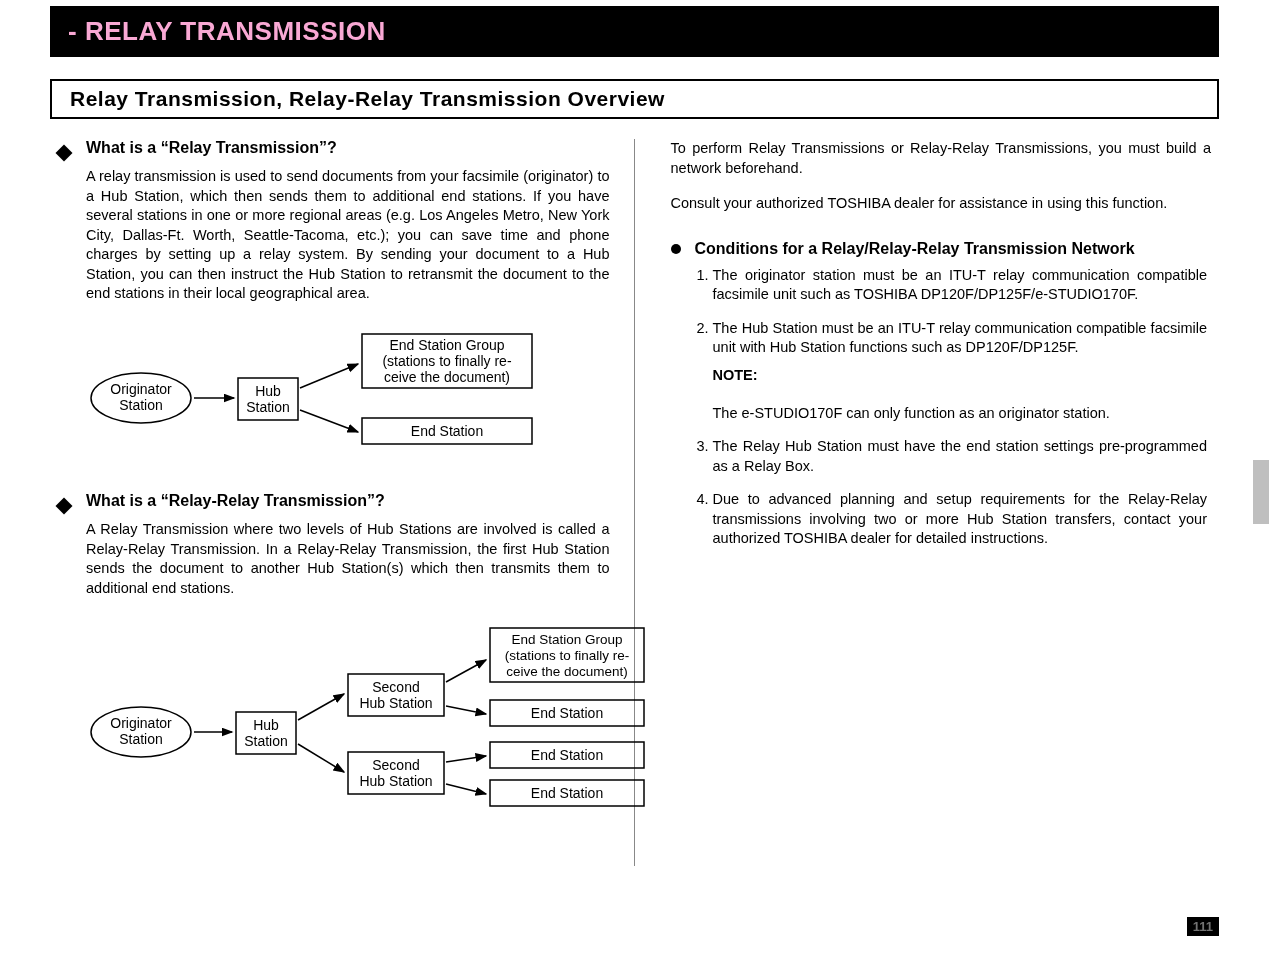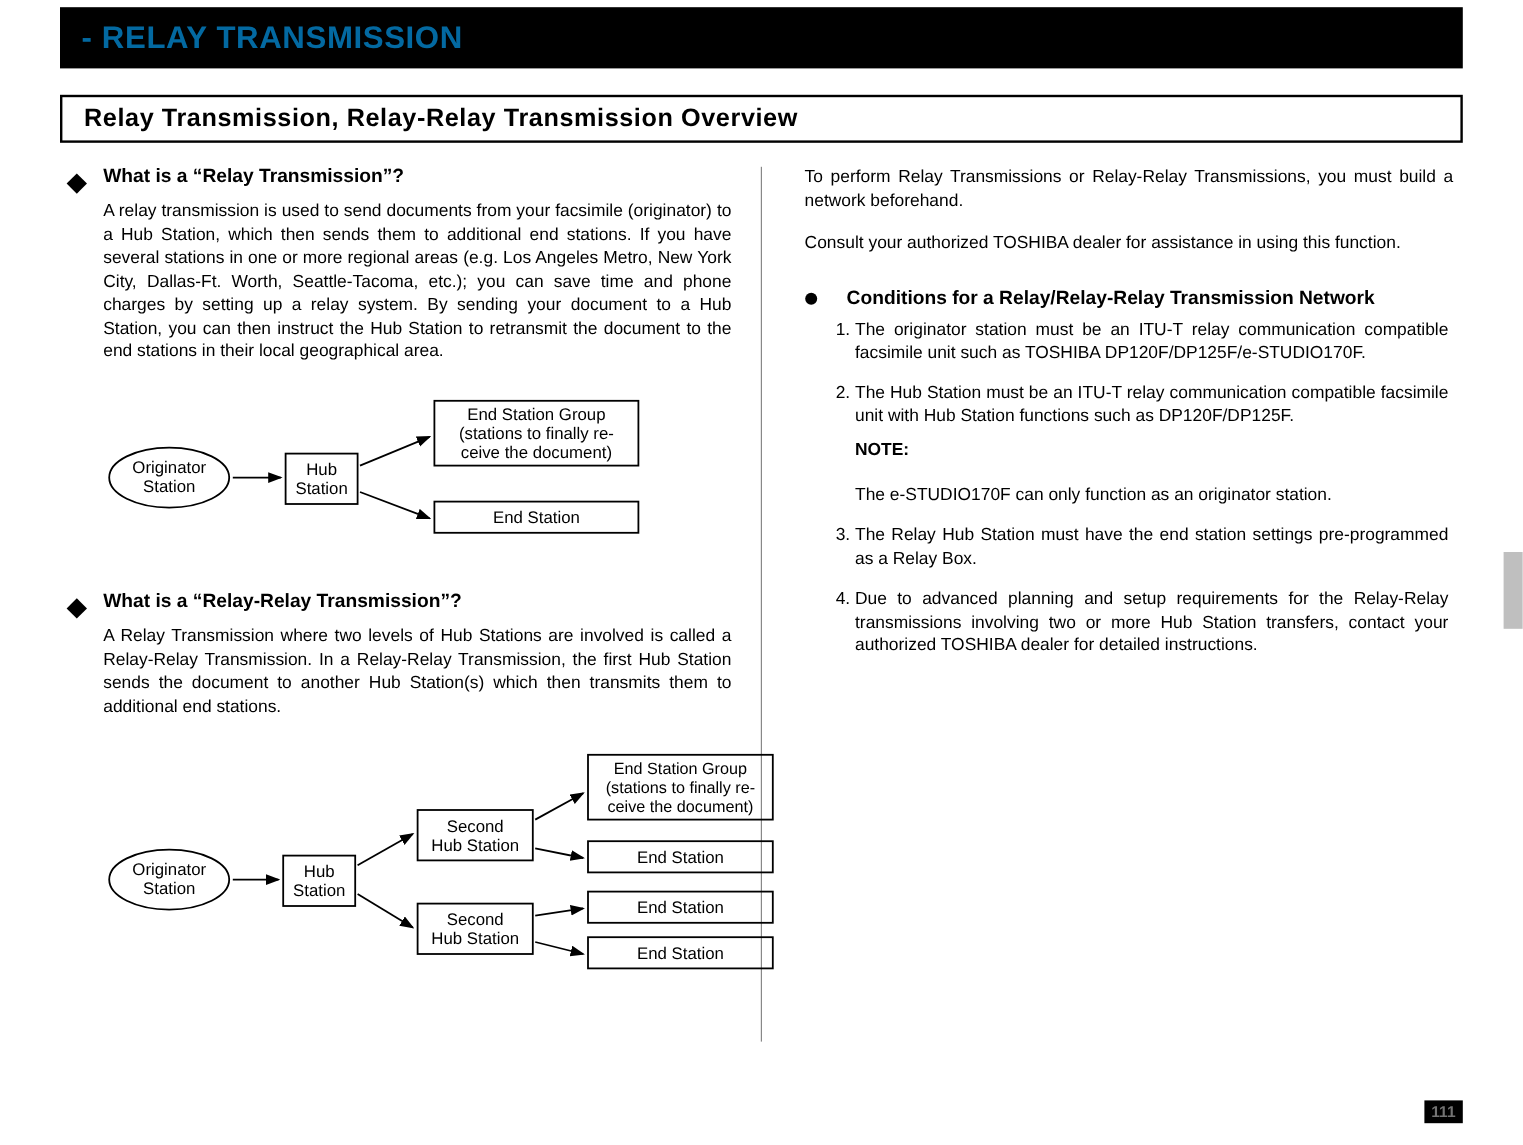--- a/index.html
+++ b/index.html
@@ -6,21 +6,21 @@
   body {
     font-family: Arial, Helvetica, sans-serif;
     width: 1269px;
     height: 954px;
     background: #fff;
     position: relative;
     padding: 0 50px;
   }
   .title-bar {
     background: #000;
-    color: #0369a1;
+    color: #f9a8d4;
     font-weight: bold;
     font-size: 26px;
     padding: 10px 18px;
     letter-spacing: 0.5px;
     margin-top: 6px;
   }
   .subtitle-bar {
     border: 2px solid #000;
     font-weight: bold;
     font-size: 21px;
@@ -69,21 +69,21 @@
   }
   svg text { font-family: Arial, Helvetica, sans-serif; }
   .right-intro {
     font-size: 14.5px;
     line-height: 1.35;
     text-align: justify;
     margin-bottom: 16px;
   }
   .bullet-head {
     display: flex;
-    gap: 25px;
+    gap: 14px;
     align-items: center;
     margin-top: 26px;
     margin-bottom: 8px;
   }
   .dot {
     width: 10px; height: 10px; border-radius: 50%;
     background: #000; flex-shrink: 0;
   }
   .cond-title { font-weight: bold; font-size: 16px; }
   ol.conds {

